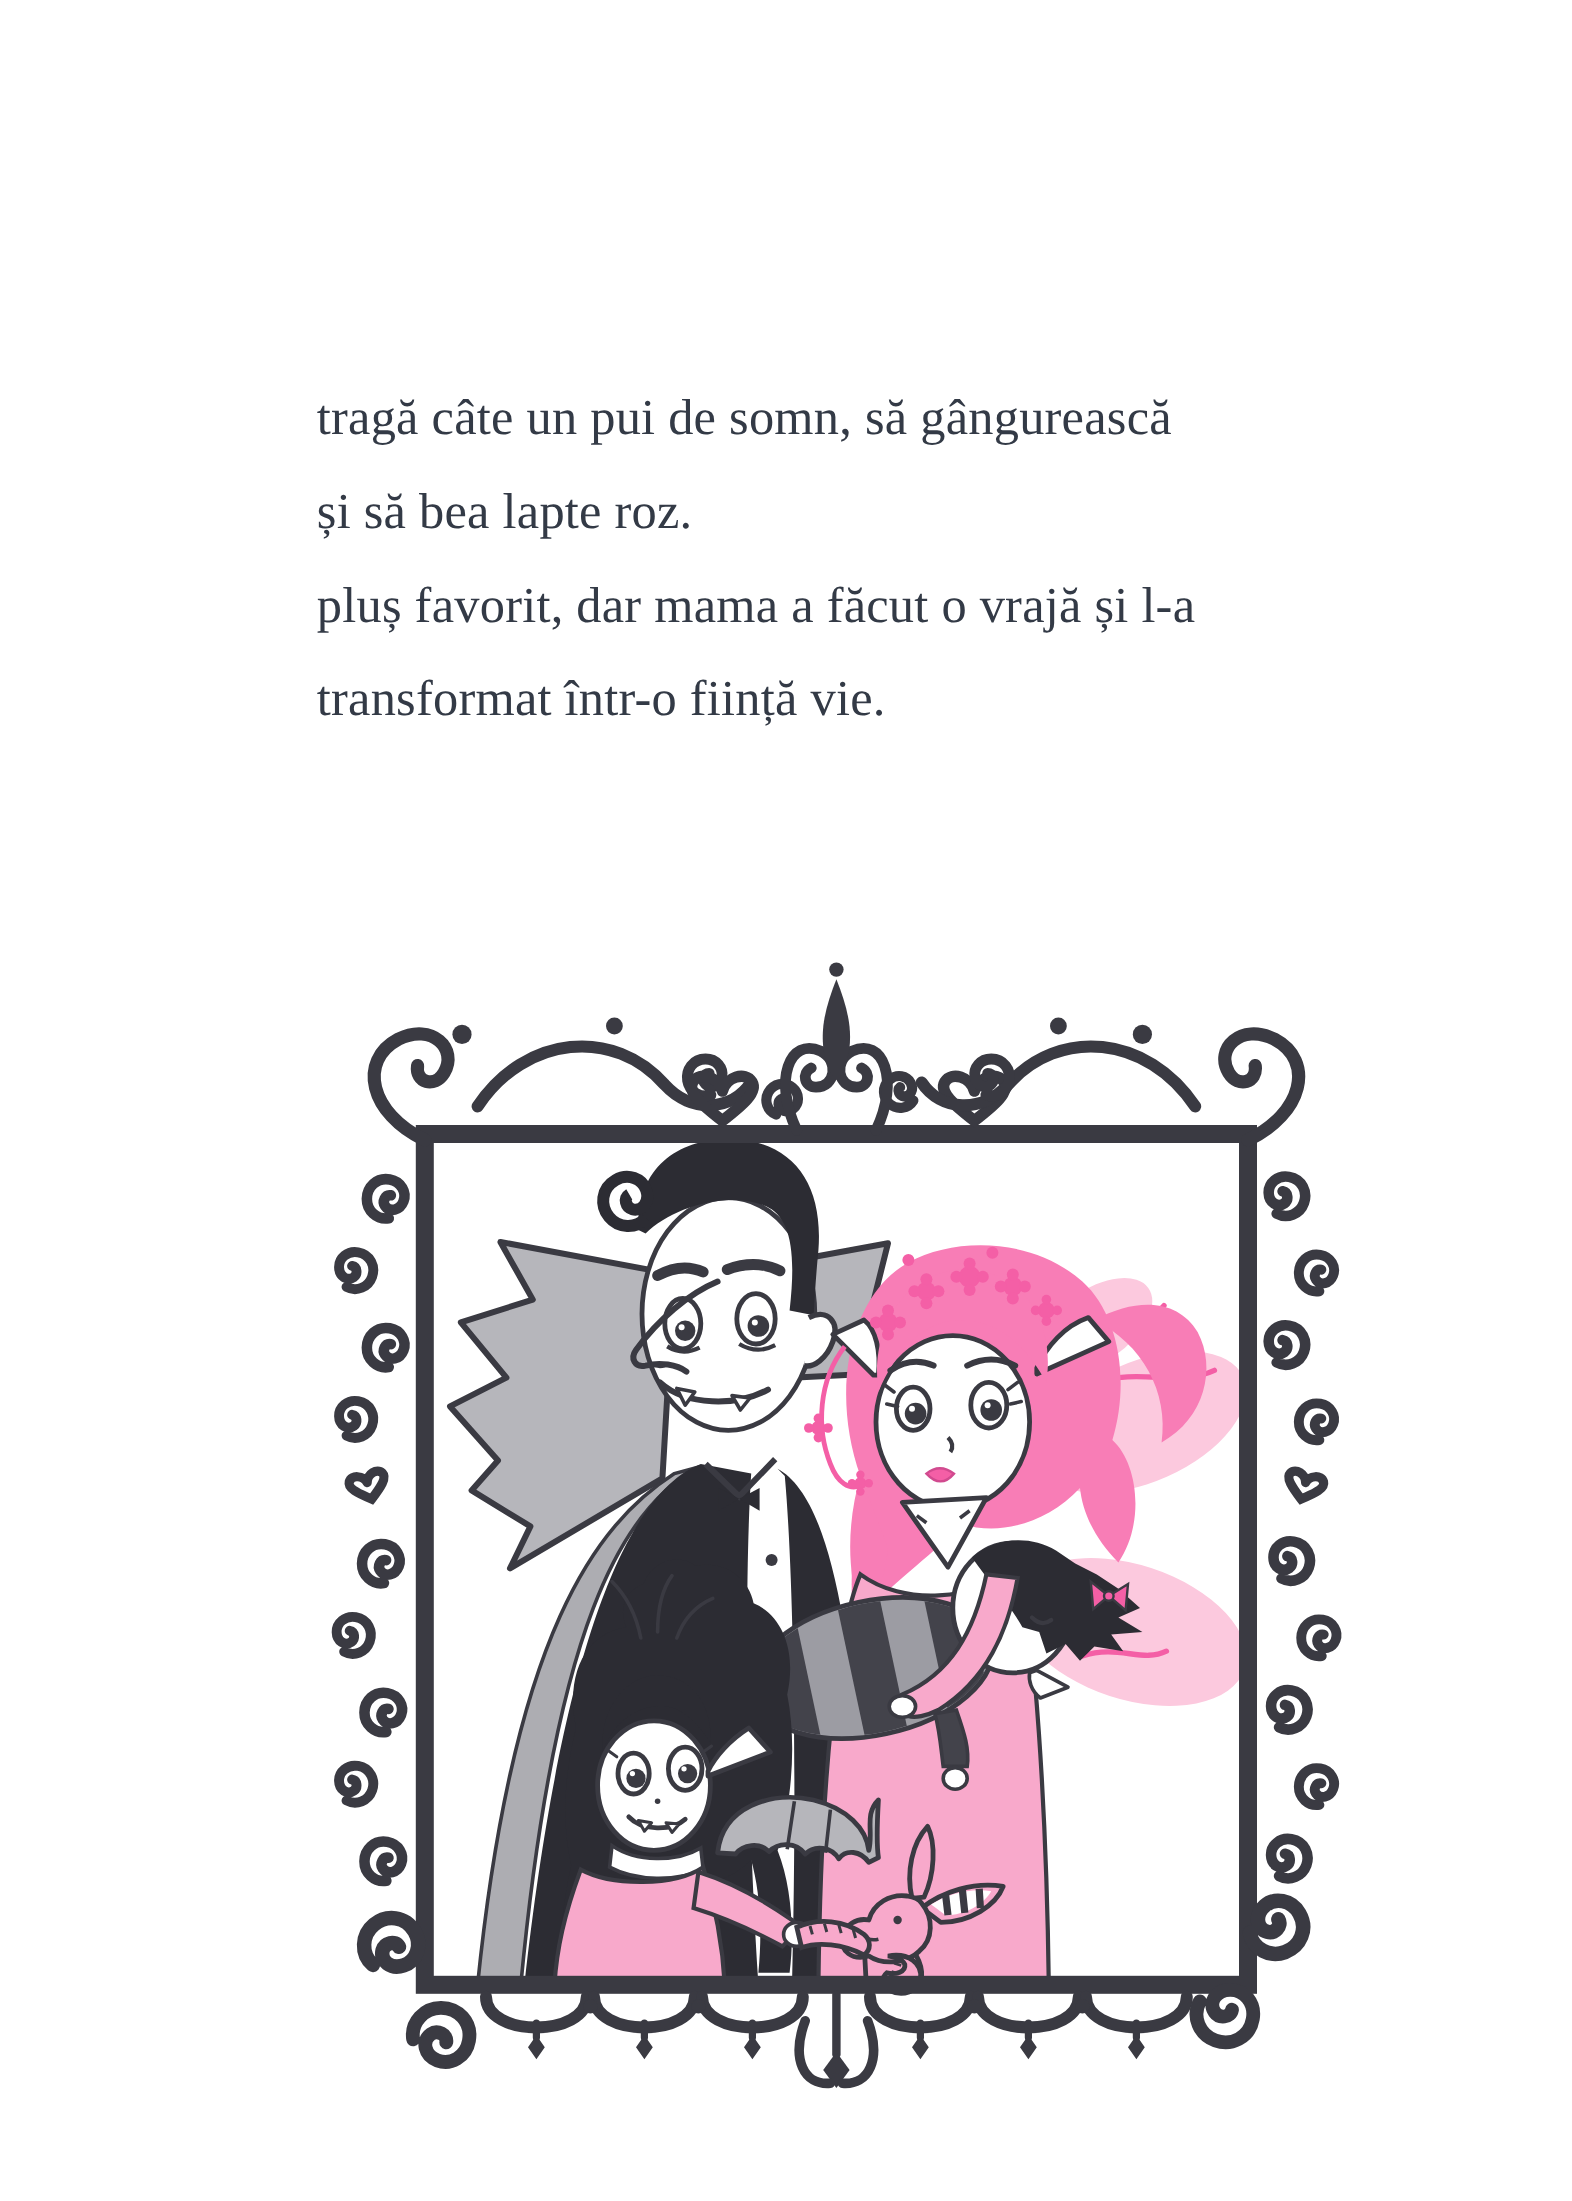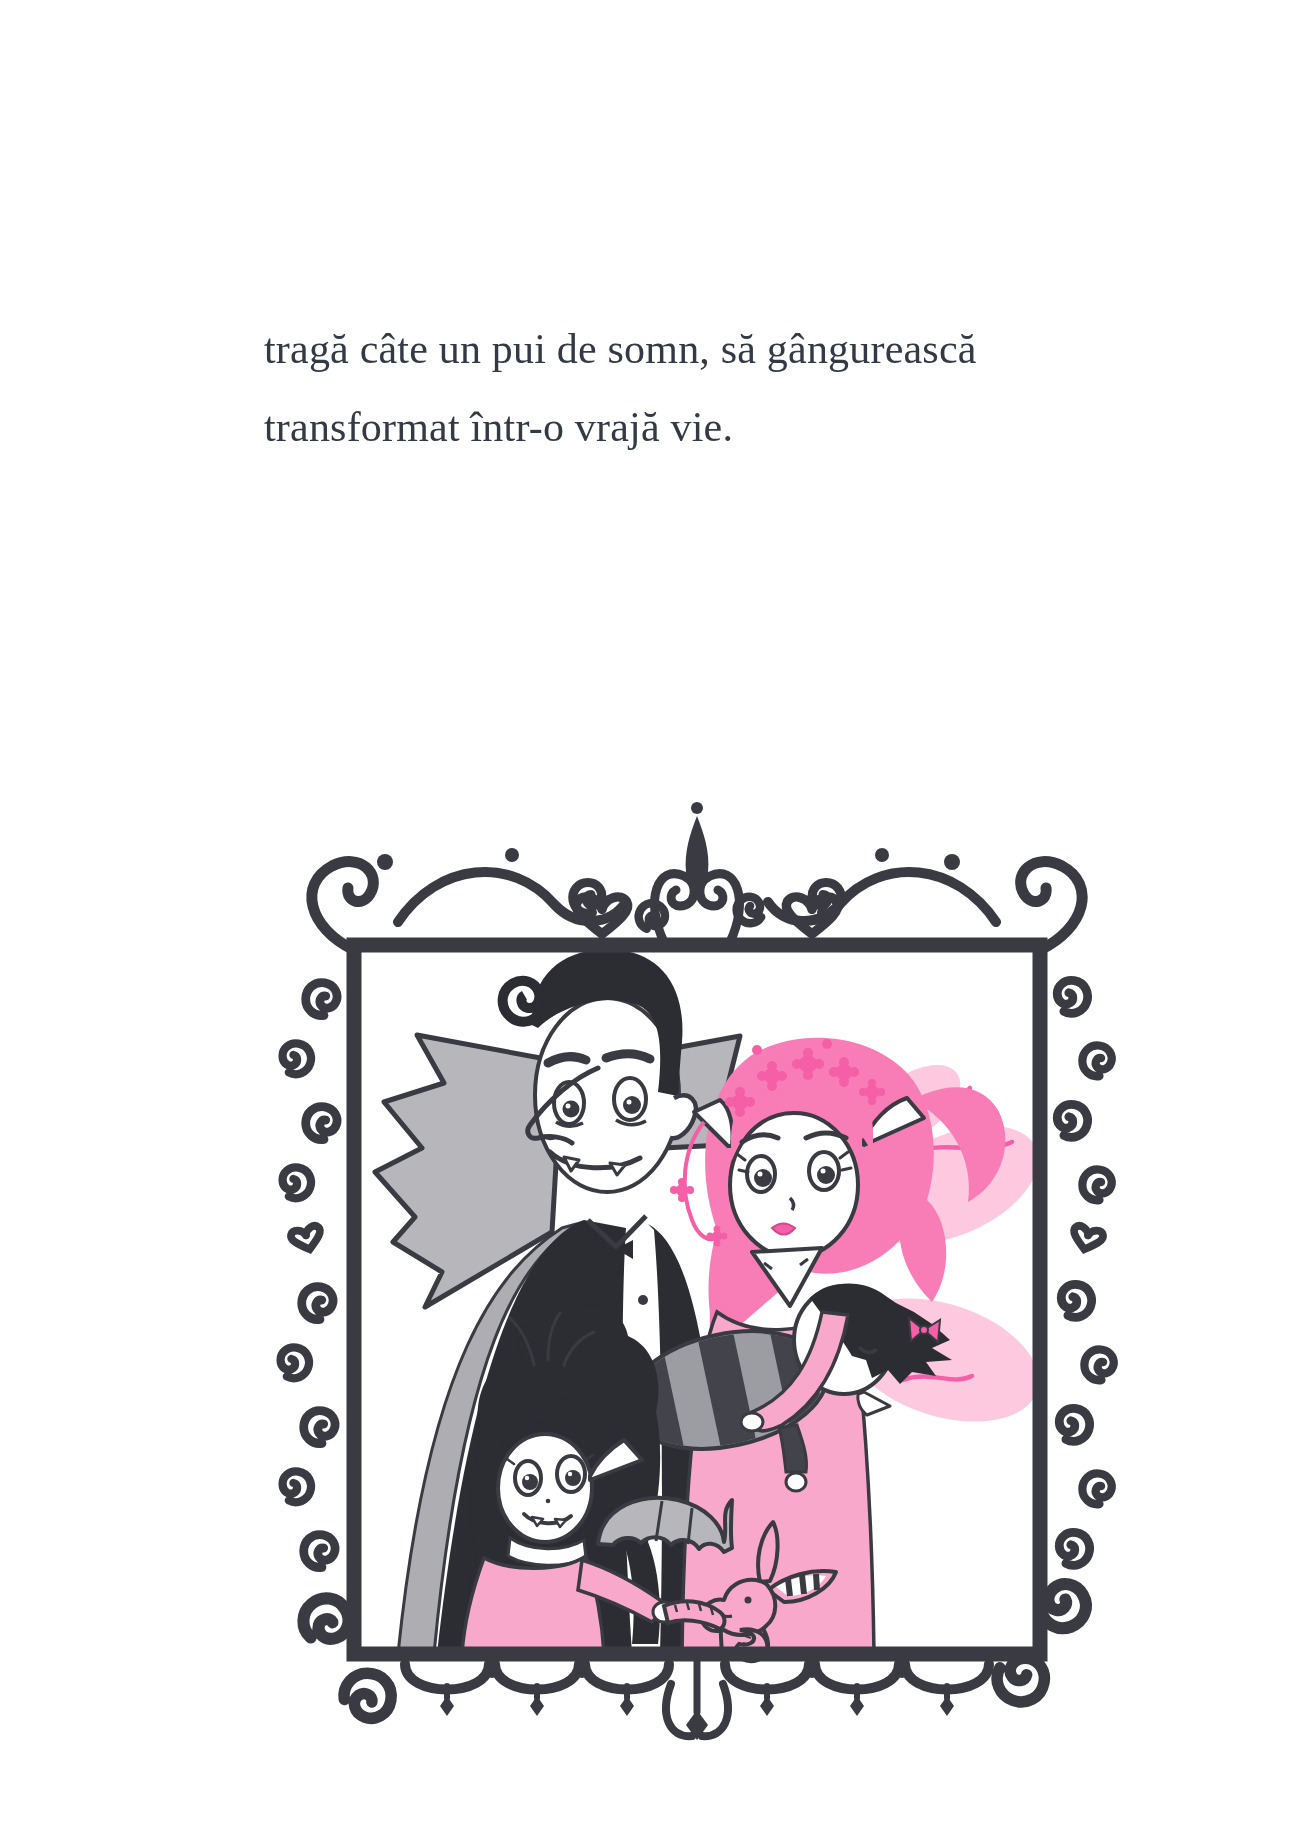--- a/index.html
+++ b/index.html
@@ -29,21 +29,23 @@
   }
   svg{display:block;}
 </style>
 </head>
 <body>
 
 <div class="page">
 
   <div class="story">
       <div class="line">tragă câte un pui de somn, să gângurească</div>
-      <div class="line">transformat într-o vrajă vie.</div>
+      <div class="line">și să bea lapte roz.</div>
+      <div class="line">pluș favorit, dar mama a făcut o vrajă și l-a</div>
+      <div class="line">transformat într-o ființă vie.</div>
     </div>
 
   <div class="figure-wrap">
   <svg width="920" height="960" viewBox="0 0 920 960">
     <defs>
       <path id="curl" d="M 14,22 C 2,26 -10,18 -12,6 C -14,-6 -6,-18 8,-18 C 20,-18 28,-8 26,2 C 24,12 14,16 8,10 C 4,6 6,-2 12,-2" fill="none"></path>
       <path id="heart" d="M0 14 C -3 2 -20 -4 -26 6 C -31 15 -18 26 0 40 C 18 26 31 15 26 6 C 20 -4 3 2 0 14" fill="none"></path>
       <path id="loop" d="M -42,0 C -42,34 42,34 42,0" fill="none"></path>
     </defs>
 

